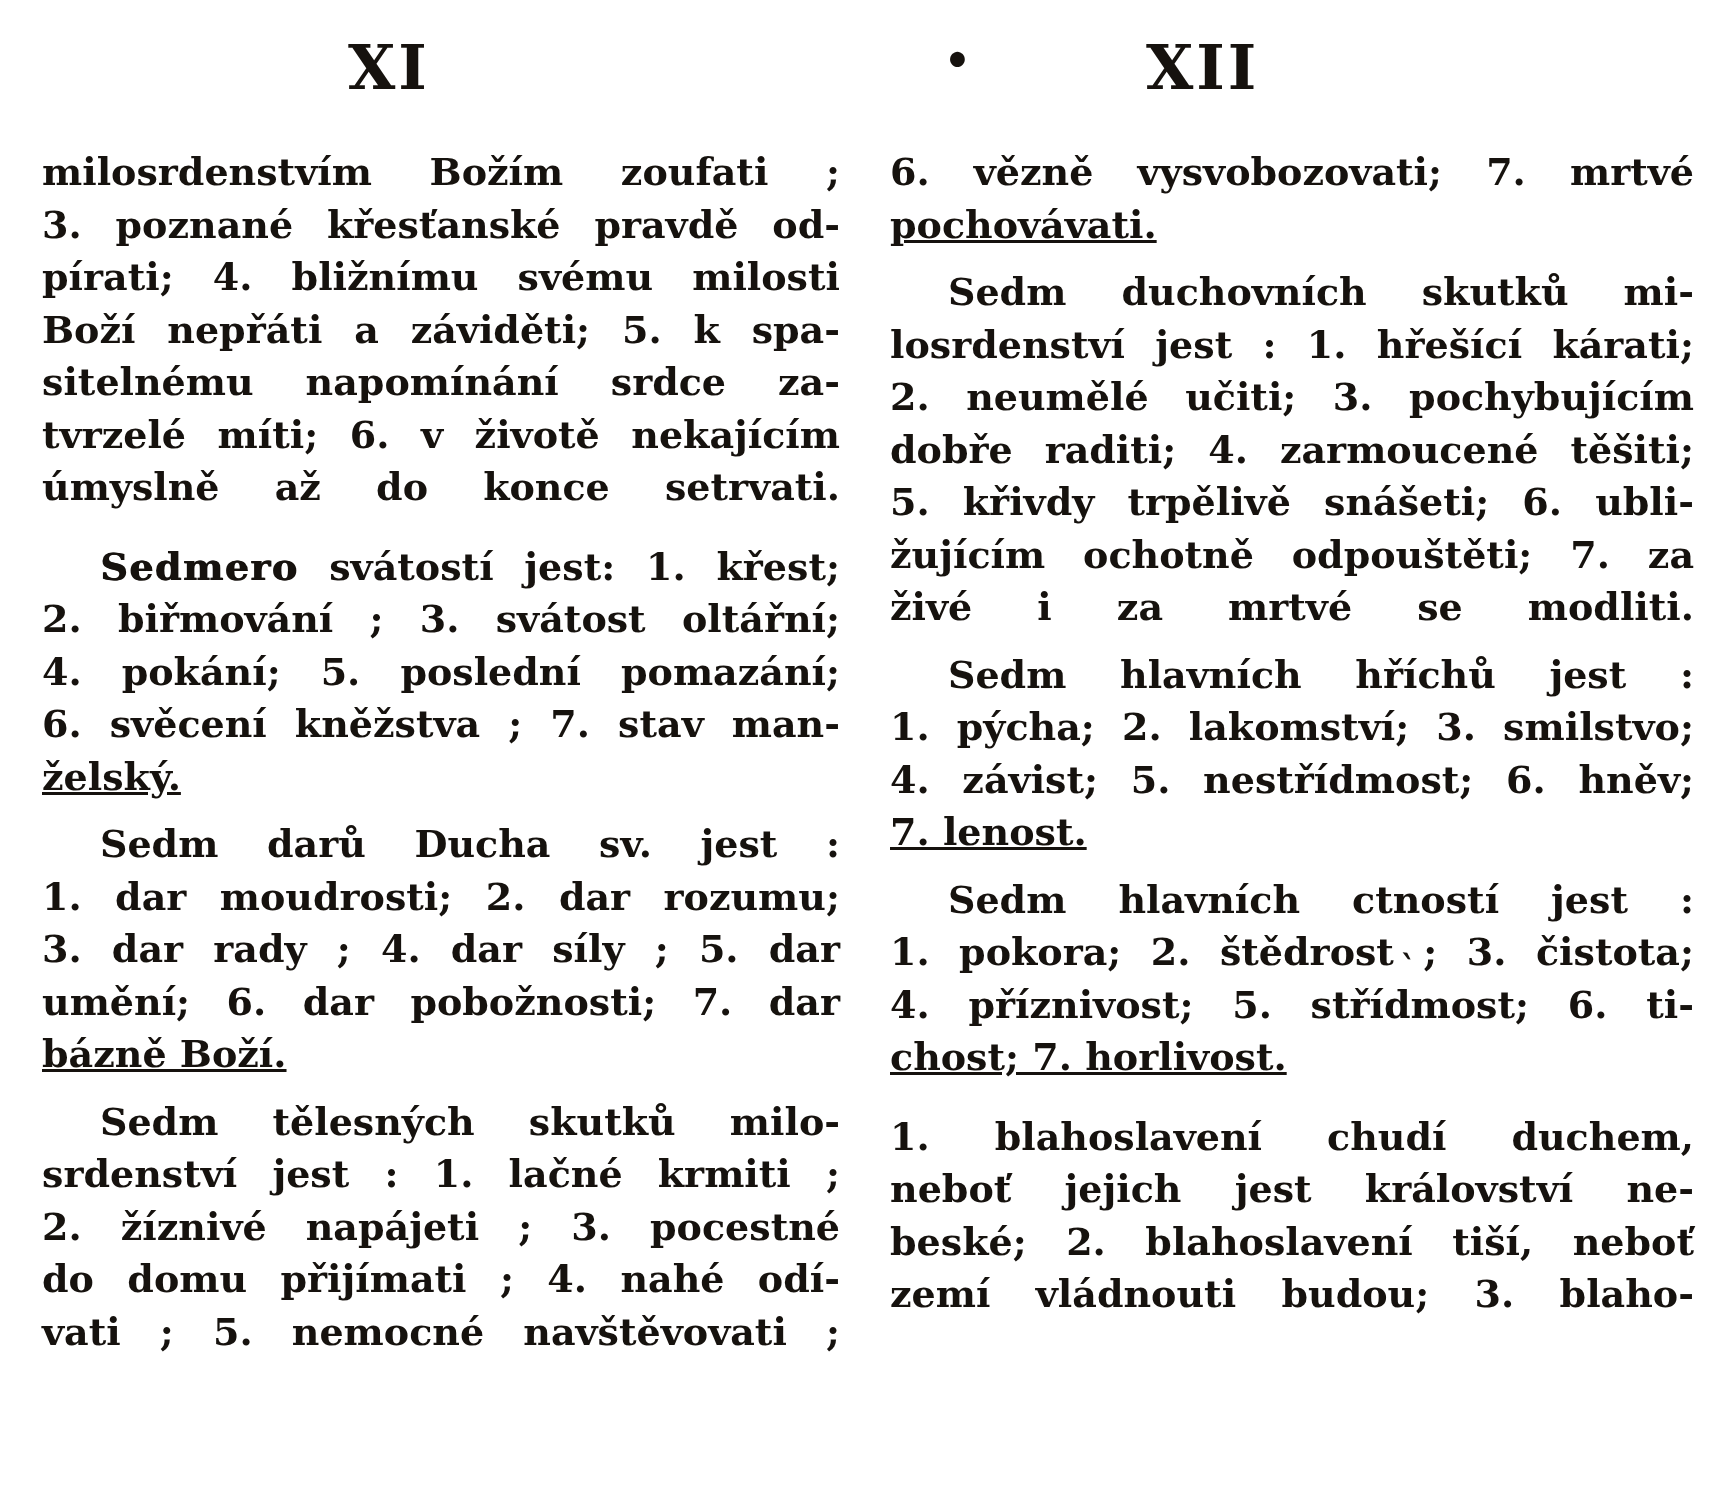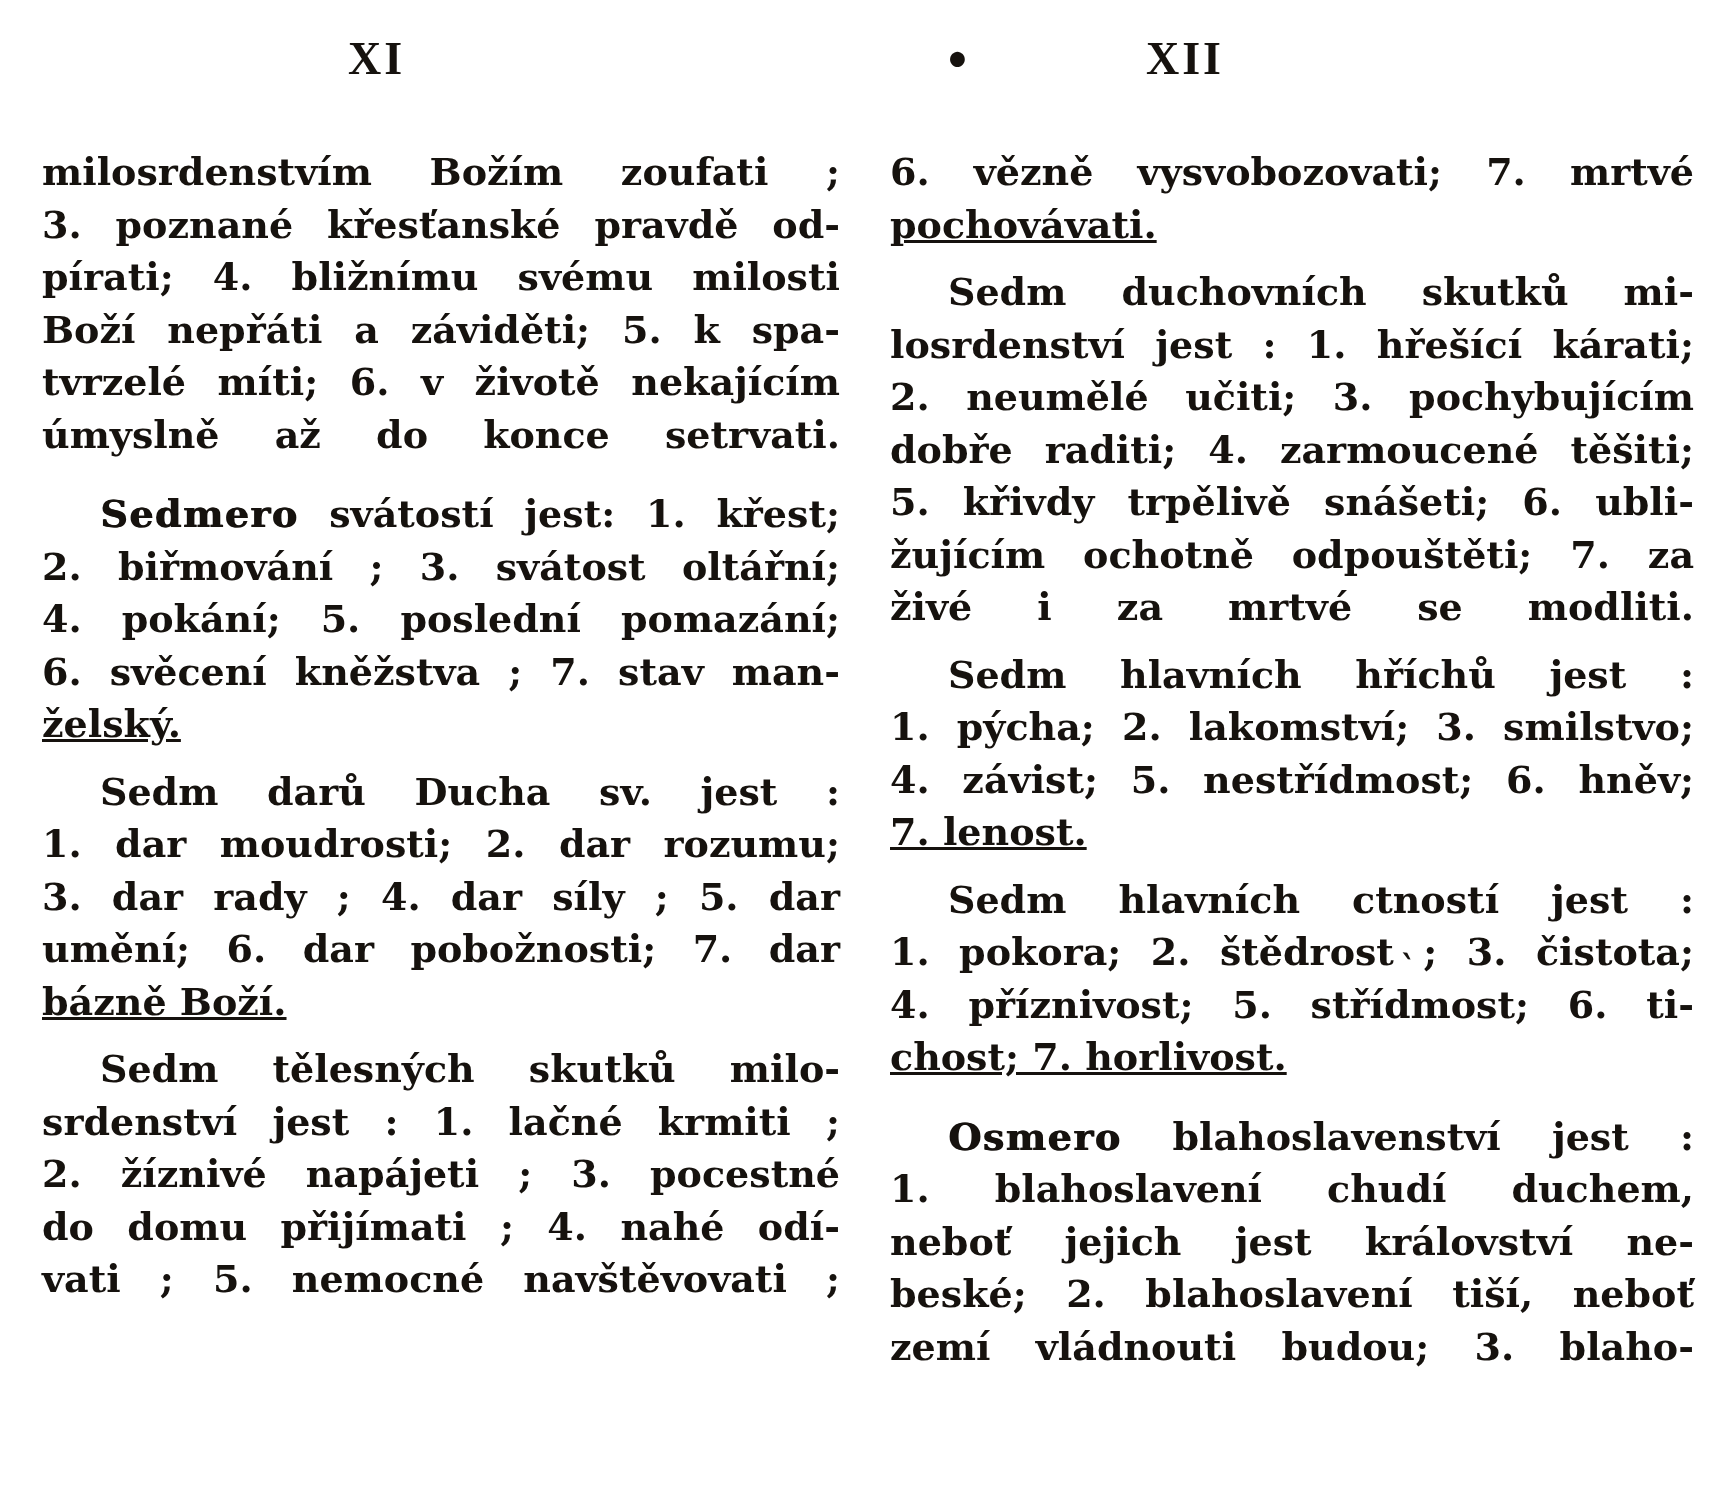--- a/index.html
+++ b/index.html
@@ -9,24 +9,23 @@
     height: 1500px;
     background: #ffffff;
     color: #16120e;
     font-family: "DejaVu Serif", "Liberation Serif", serif;
     font-weight: 700;
     overflow: hidden;
   }
   .hdr {
     position: absolute;
     top: 34px;
-    font-size: 46px;
+    font-size: 61px;
     line-height: 1.1;
     letter-spacing: 3px;
-    font-family: Liberation Serif, serif;
   }
   .hdr-left  { left: 348px; }
   .hdr-right { left: 1146px; text-align: right; }
   .hdr-dot {
     position: absolute;
     top: 40px;
     left: 944px;
     font-size: 42px;
     line-height: 1;
   }
@@ -74,20 +73,21 @@
   <div class="hdr-dot">•</div>
   <div class="hdr hdr-right">XII</div>
 
   <div class="content">
     <div class="column col-left" id="col-left">
         <div class="para">
           <div class="line">milosrdenstvím Božím zoufati ;</div>
           <div class="line">3. poznané křesťanské pravdě od-</div>
           <div class="line">pírati; 4. bližnímu svému milosti</div>
           <div class="line">Boží nepřáti a záviděti; 5. k spa-</div>
+          <div class="line">sitelnému napomínání srdce za-</div>
           <div class="line">tvrzelé míti; 6. v životě nekajícím</div>
           <div class="line">úmyslně až do konce setrvati.</div>
         </div>
         <div class="para big-gap">
           <div class="line indent"><b class="lead">Sedmero</b> svátostí jest: 1. křest;</div>
           <div class="line">2. biřmování ; 3. svátost oltářní;</div>
           <div class="line">4. pokání; 5. poslední pomazání;</div>
           <div class="line">6. svěcení kněžstva ; 7. stav man-</div>
           <div class="line align-left">želský.</div>
         </div>
@@ -126,21 +126,20 @@
           <div class="line">4. závist; 5. nestřídmost; 6. hněv;</div>
           <div class="line align-left">7. lenost.</div>
         </div>
         <div class="para">
           <div class="line indent">Sedm hlavních ctností jest :</div>
           <div class="line">1. pokora; 2. štědrost ; 3. čistota;</div>
           <div class="line">4. příznivost; 5. střídmost; 6. ti-</div>
           <div class="line align-left">chost; 7. horlivost.</div>
         </div>
         <div class="para big-gap">
-          <div class="line indent"><b class="lead">Osmero</b> blahoslavenství jest :</div>
           <div class="line">1. blahoslavení chudí duchem,</div>
           <div class="line">neboť jejich jest království ne-</div>
           <div class="line">beské; 2. blahoslavení tiší, neboť</div>
           <div class="line">zemí vládnouti budou; 3. blaho-</div>
         </div>
       </div>
   </div>
 
   <span class="stray">`</span>
 </div>

